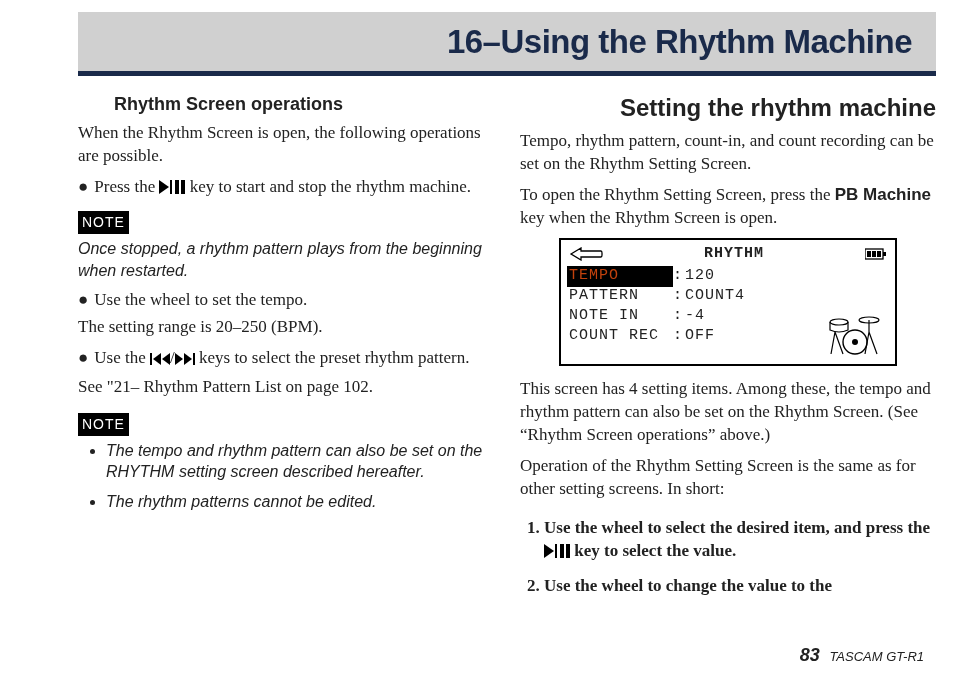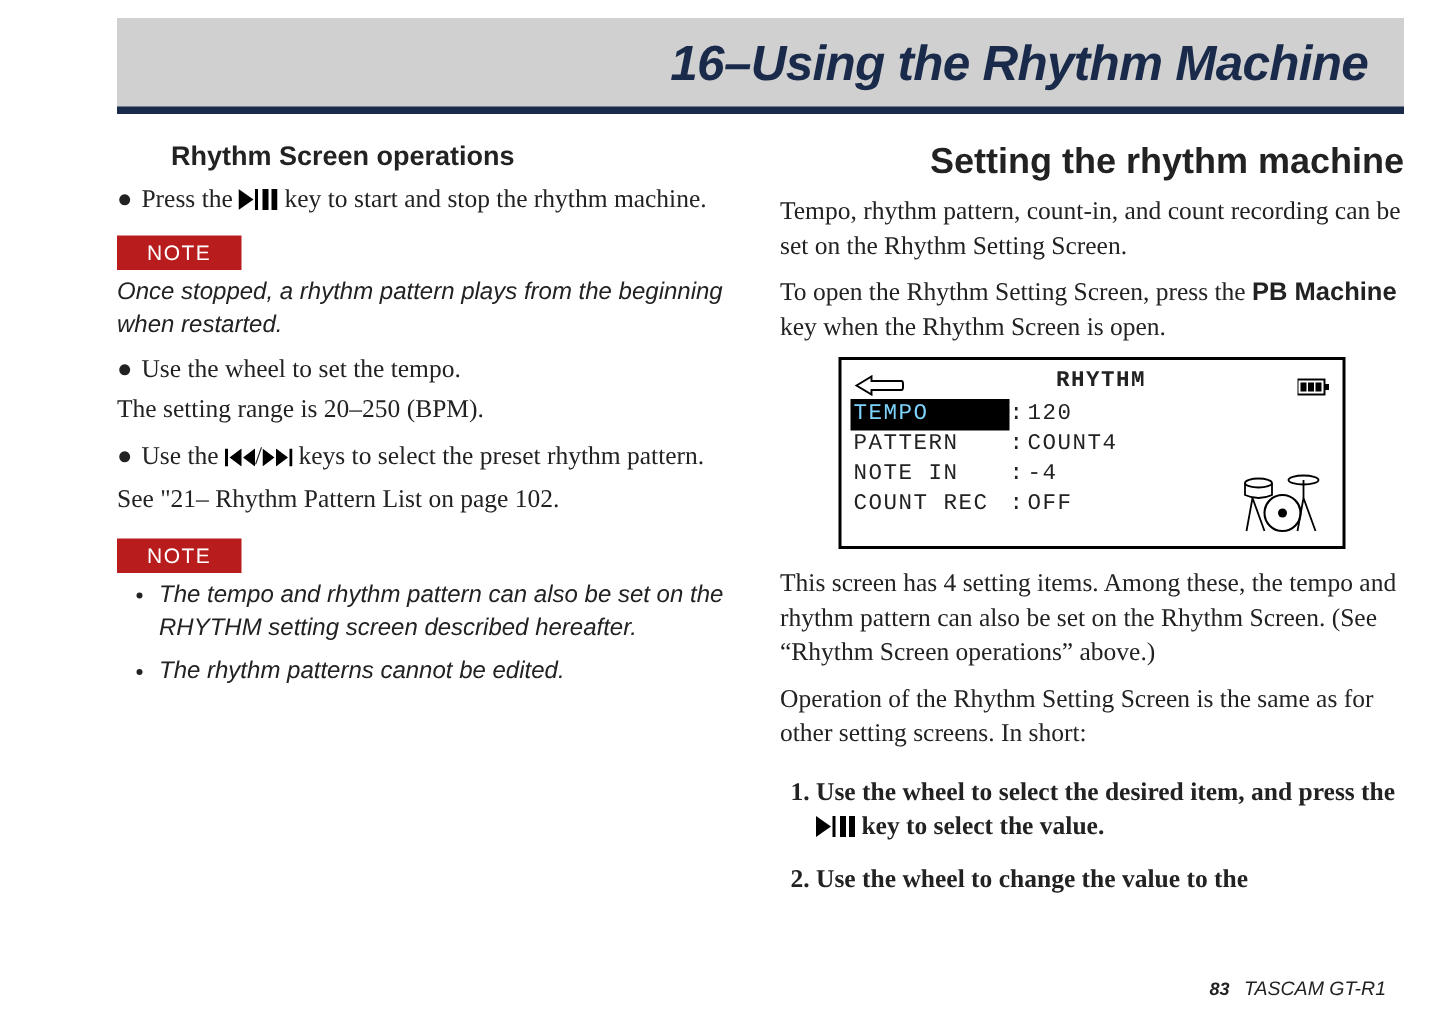--- a/index.html
+++ b/index.html
@@ -12,90 +12,91 @@
   }
   .topbar {
     position: absolute; left: 78px; top: 12px; right: 18px; height: 64px;
     background: #d0d0d0;
     border-bottom: 5px solid #1a2a4a;
     display: flex; align-items: center; justify-content: flex-end;
     padding-right: 24px;
   }
   .topbar h1 {
     font-family: Arial, Helvetica, sans-serif;
-    font-weight: 800; font-size: 33px; color: #1a2a4a; letter-spacing: -0.5px; font-style: italic;
+    font-weight: 800; font-size: 33px; color: #1a2a4a; letter-spacing: -0.5px;
   }
   .columns {
     position: absolute; left: 78px; top: 92px; right: 18px; bottom: 58px;
     display: flex; gap: 26px;
   }
   .col { flex: 1; font-size: 17px; color: #222; line-height: 1.35; }
   .col p { margin-bottom: 8px; }
   .subhead-sm {
     font-family: Arial, Helvetica, sans-serif; font-weight: 700;
     font-size: 18px; color: #222; margin-bottom: 6px; margin-left: 36px;
   }
   .subhead-lg {
     font-family: Arial, Helvetica, sans-serif; font-weight: 700;
     font-size: 24px; color: #222; margin-bottom: 6px; text-align: right;
   }
   .note-badge {
-    display: inline-block; background: #b91c1c; color: #fff;
+    display: inline-block; background: #000000; color: #fff;
     font-family: Arial, Helvetica, sans-serif; font-weight: 400;
-    font-size: 14px; padding: 2px 20px; letter-spacing: 1px; margin: 6px 0 4px;
+    font-size: 14px; padding: 2px 4px; letter-spacing: 1px; margin: 6px 0 4px;
   }
   .note-text {
     font-style: italic;
     font-family: Arial, Helvetica, sans-serif;
     font-size: 16px; margin-bottom: 10px;
   }
   ul.note-list { list-style: disc; padding-left: 28px; }
   ul.note-list li { font-style: italic; font-family: Arial, Helvetica, sans-serif; font-size: 16px; margin-bottom: 8px; }
   .bullet-line { display: flex; gap: 6px; margin-bottom: 4px; }
   .bullet-dot { font-size: 17px; line-height: 1.35; }
   .bullet-body { flex: 1; }
   .icon-inline { display: inline-block; vertical-align: -2px; }
   .lcd {
     width: 338px; height: 128px; border: 2px solid #000; background: #fff;
     margin: 8px auto 12px; position: relative; padding: 4px 6px;
     font-family: 'Courier New', monospace; font-size: 15px; letter-spacing: 1px;
   }
   .lcd-top {
-    display: flex; align-items: flex-end; gap: 6px; padding: 0 2px 2px;
+    display: flex; align-items: center; gap: 6px; padding: 0 2px 2px;
   }
   .lcd-arrow { width: 34px; height: 14px; }
   .lcd-title { flex: 1; text-align: center; font-weight: 700; }
   .lcd-batt { width: 22px; height: 12px; }
   .lcd-row { display: flex; align-items: center; height: 20px; }
   .lcd-label { width: 106px; padding-left: 2px; }
-  .lcd-label.inv { background: #000; color: #7dd3fc; }
+  .lcd-label.inv { background: #000; color: #c2410c; }
   .lcd-colon { width: 12px; }
   .lcd-val { flex: 1; }
   .lcd-drum { position: absolute; right: 10px; bottom: 8px; width: 60px; height: 44px; }
   ol.steps { list-style: decimal; padding-left: 24px; font-weight: 700; margin-top: 16px; }
   ol.steps li { margin-bottom: 10px; font-family: Georgia, 'Times New Roman', serif; font-size: 17px; }
   .footer {
     position: absolute; right: 30px; bottom: 20px;
     font-family: Arial, Helvetica, sans-serif; font-style: italic;
     font-size: 13px; color: #222;
   }
-  .footer .pg { font-weight: 700; font-size: 12px; margin-right: 6px; font-style: italic; }
+  .footer .pg { font-weight: 700; font-size: 18px; margin-right: 6px; font-style: italic; }
   .sans-b { font-family: Arial, Helvetica, sans-serif; font-weight: 700; }
 </style>
 </head>
 <body>
 
 <div class="topbar">
   <h1>16–Using the Rhythm Machine</h1>
 </div>
 
 <div class="columns">
 
   <div class="col">
     <div class="subhead-sm">Rhythm Screen operations</div>
+    <p>When the Rhythm Screen is open, the following operations are possible.</p>
 
     <div class="bullet-line">
       <span class="bullet-dot">●</span>
       <div class="bullet-body">
         <span>Press the </span>
         <span class="icon-inline">
           <svg width="26" height="14" viewBox="0 0 26 14">
               <polygon points="0,0 10,7 0,14" fill="#000"></polygon>
               <rect x="11" y="0" width="2" height="14" fill="#000"></rect>
               <rect x="16" y="0" width="4" height="14" fill="#000"></rect>

